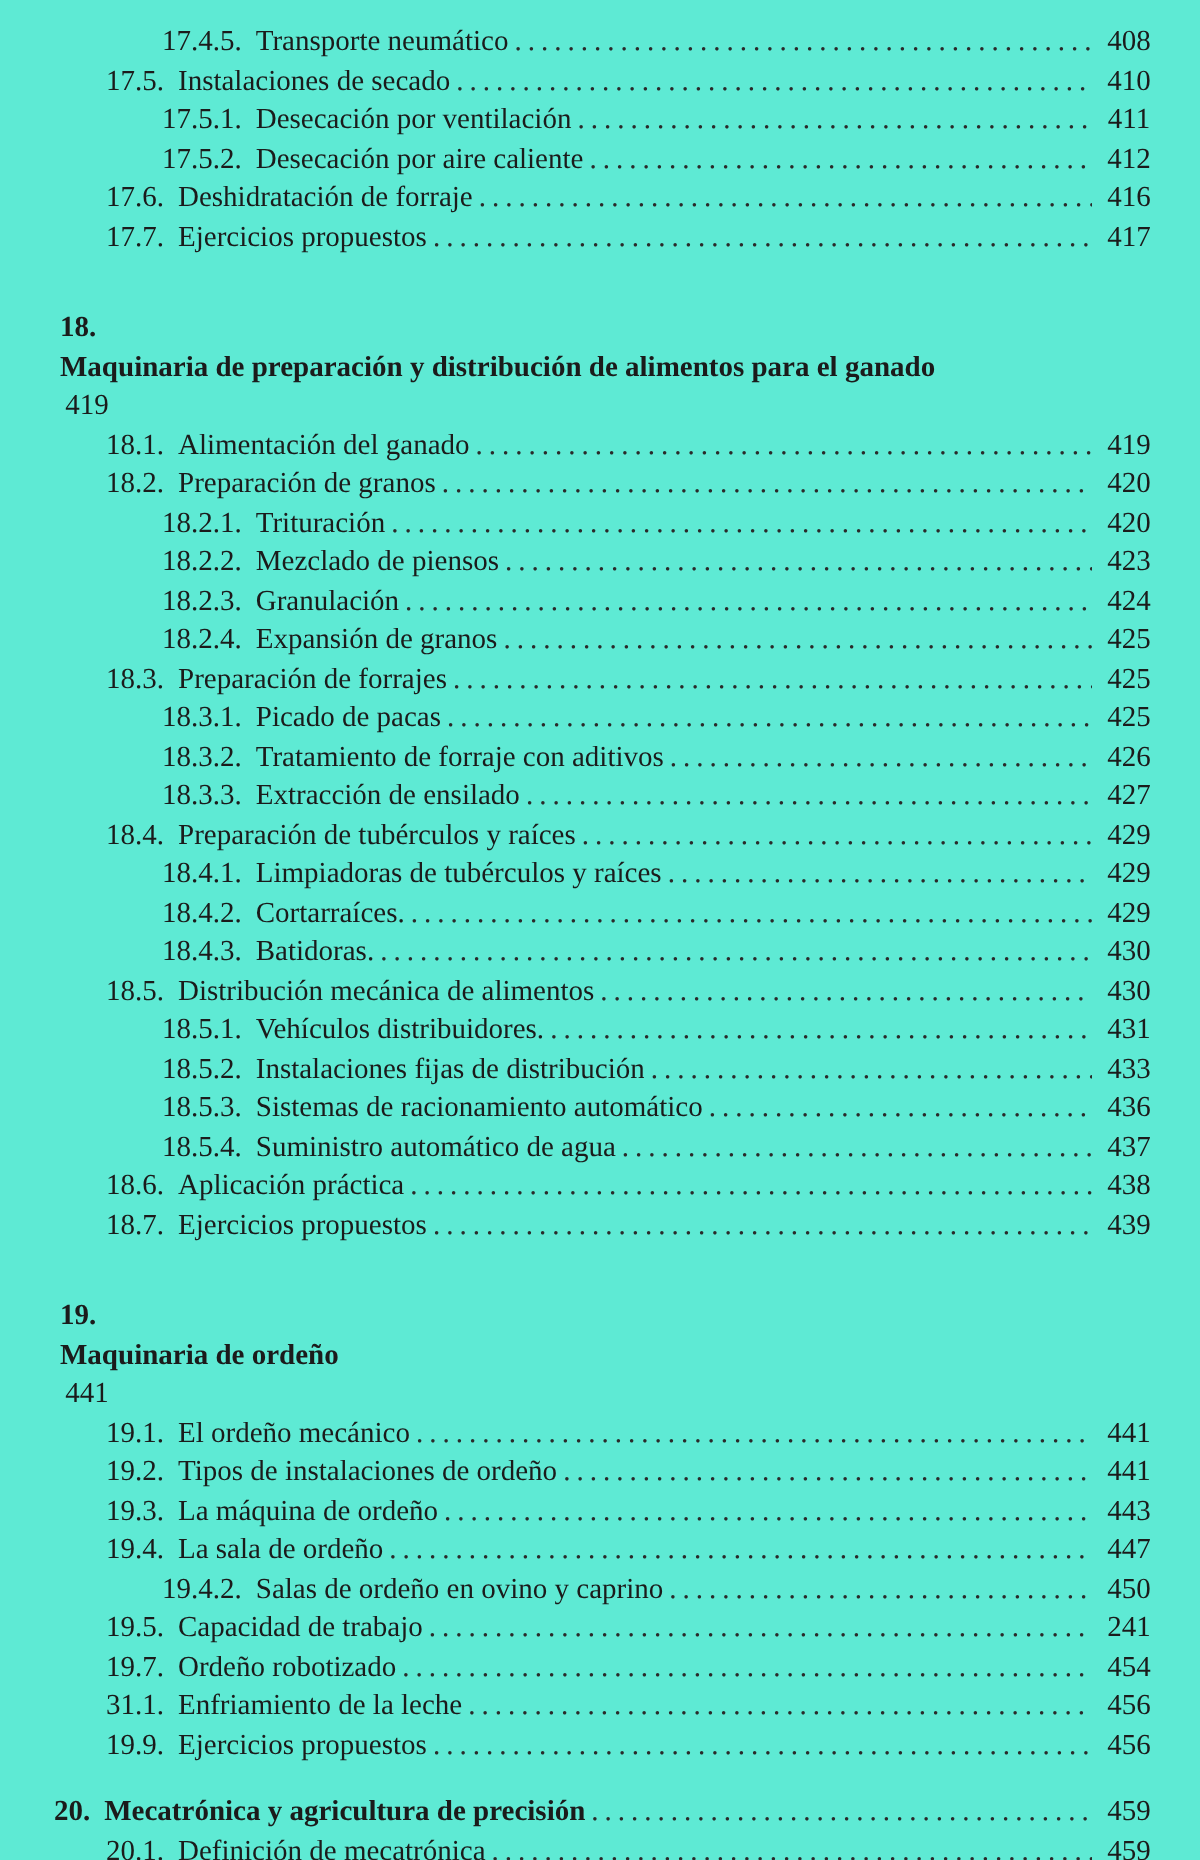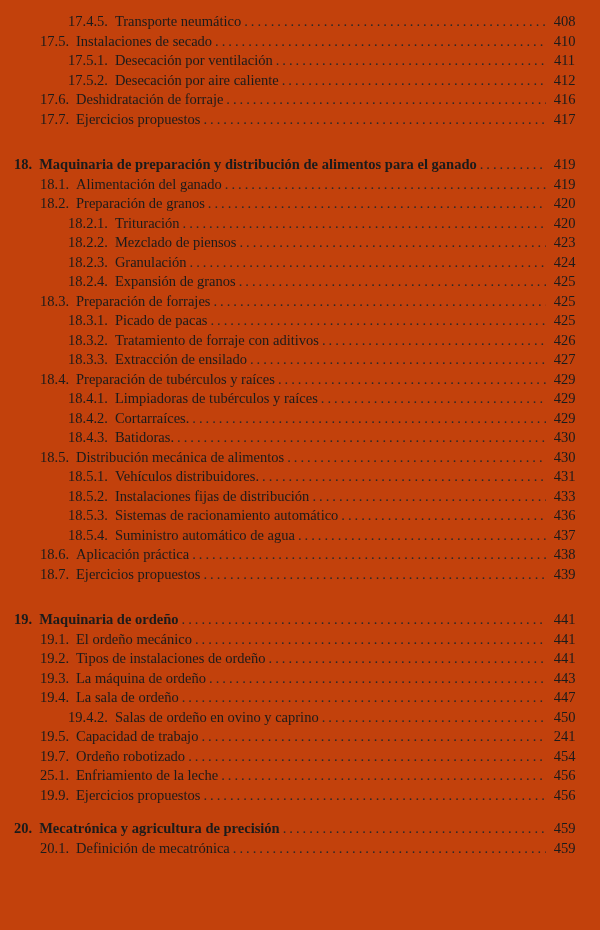--- a/index.html
+++ b/index.html
@@ -24,21 +24,21 @@
     line-height: 19.5px;
   }
   .row {
     display: flex;
     align-items: baseline;
     white-space: nowrap;
     overflow: hidden;
   }
   .row.level-1 { padding-left: 26px; }
   .row.level-2 { padding-left: 54px; }
-  .row.gap-large { margin-top: 26px; }
+  .row.gap-large { margin-top: 26px; flex-direction: column; }
   .row.gap-small { margin-top: 14px; }
   .row.bold .num,
   .row.bold .label { font-weight: 700; }
   .num { margin-right: 7px; flex: 0 0 auto; }
   .label { flex: 0 1 auto; overflow: hidden; }
   .dots {
     flex: 1 1 0;
     overflow: hidden;
     white-space: nowrap;
     margin: 0 5px 0 3px;
@@ -50,21 +50,21 @@
   }
   .pagenum {
     flex: 0 0 auto;
     min-width: 27px;
     text-align: center;
   }
 </style>
 </head>
 <body>
 
-<div class="page" style="background: #c2410c; color: rgb(27, 27, 27);">
+<div class="page" style="background: #5eead4; color: rgb(27, 27, 27); padding-left: 13px;">
   <div class="toc">
       <div class="row level-2">
     <span class="num">17.4.5.</span>
     <span class="label">Transporte neumático</span>
     <span class="dots"></span>
     <span class="pagenum">408</span>
   </div>
       <div class="row level-1">
     <span class="num">17.5.</span>
     <span class="label">Instalaciones de secado</span>
@@ -269,21 +269,21 @@
     <span class="dots"></span>
     <span class="pagenum">241</span>
   </div>
       <div class="row level-1">
     <span class="num">19.7.</span>
     <span class="label">Ordeño robotizado</span>
     <span class="dots"></span>
     <span class="pagenum">454</span>
   </div>
       <div class="row level-1">
-    <span class="num">25.1.</span>
+    <span class="num">31.1.</span>
     <span class="label">Enfriamiento de la leche</span>
     <span class="dots"></span>
     <span class="pagenum">456</span>
   </div>
       <div class="row level-1">
     <span class="num">19.9.</span>
     <span class="label">Ejercicios propuestos</span>
     <span class="dots"></span>
     <span class="pagenum">456</span>
   </div>

